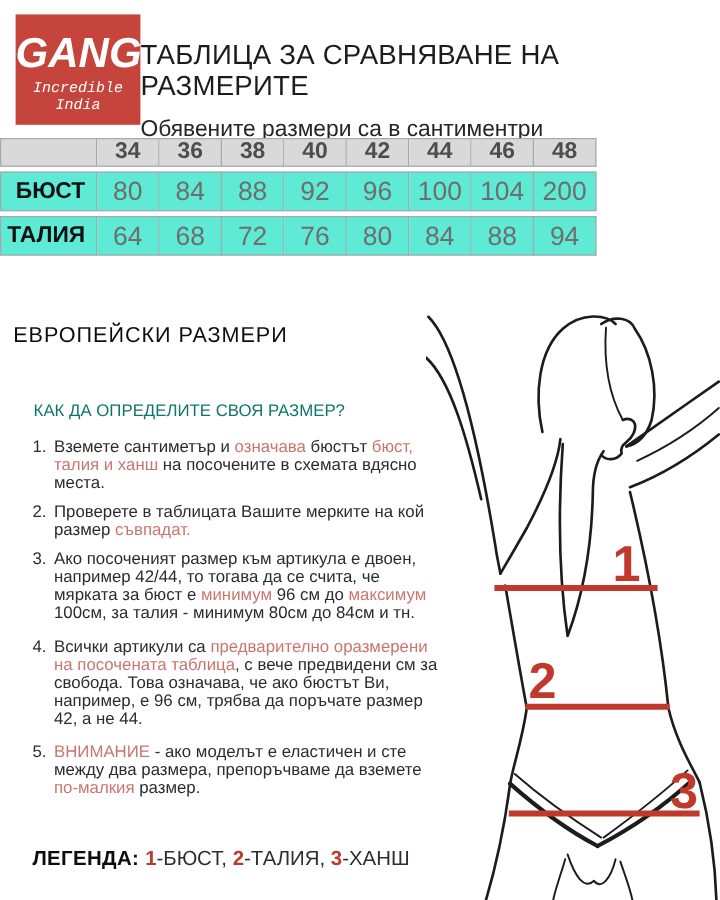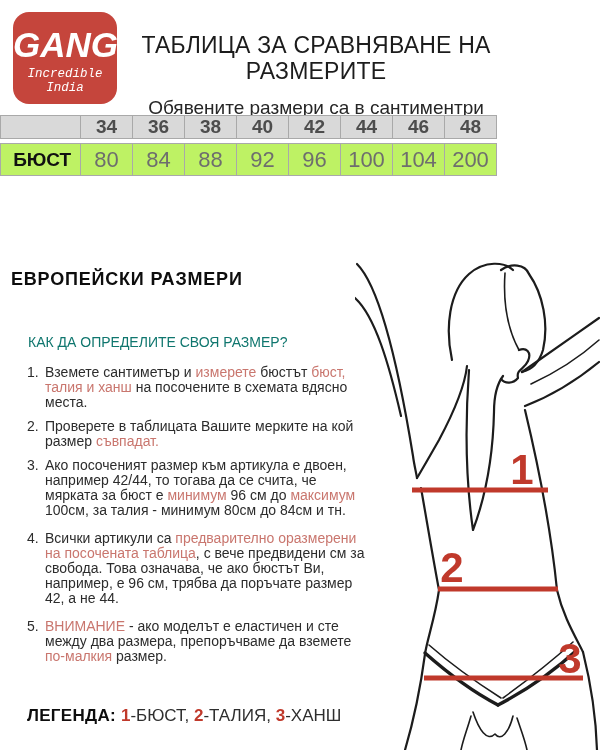--- a/index.html
+++ b/index.html
@@ -10,56 +10,56 @@
     --tbl-head-bg:#d9d9d9;
   }
   html,body{margin:0;padding:0;}
   body{
     width:600px;height:750px;position:relative;background:#ffffff;
     font-family:"Liberation Sans",sans-serif;color:#2e2e2e;overflow:hidden;
   }
   
   .logo{
     position:absolute;left:13px;top:12px;width:104px;height:92px;
-    background:var(--logo-red);color:#fff;text-align:center;box-sizing:border-box;border-radius:16px;
+    background:var(--logo-red);color:#fff;text-align:center;box-sizing:border-box;
   }
   .logo-name{
     font-style:italic;font-weight:bold;font-size:35px;letter-spacing:0px;
     margin-top:16px;line-height:34px;
   }
   .logo-tagline{
     font-family:Liberation Mono, monospace;font-style:italic;font-size:12.5px;margin-top:5px;
   }
-  .header-text{position:absolute;left:117px;top:32px;width:398px;text-align:center;}
+  .header-text{position:absolute;left:117px;top:32px;width:398px;}
   .header-title{font-size:23px;color:#1c1c1c;letter-spacing:0.2px;line-height:26px;}
   .header-subtitle{font-size:19px;color:#262626;margin-top:13px;}
   
   table.size-table{
     position:absolute;top:111px;left:0;
     border-collapse:separate;border-spacing:0 4px;table-layout:fixed;
   }
   .size-table td,.size-table th{
     border:1.5px solid var(--tbl-border);border-left:none;box-sizing:border-box;
     padding:0;
   }
   .size-table tr>*:first-child{border-left:1.5px solid var(--tbl-border);}
   .size-table col.lbl{width:81px;}
   .size-table col.val{width:52px;}
   .size-table thead th{
     background:var(--tbl-head-bg);color:#4d4d4d;font-size:19px;font-weight:bold;
     height:15px;text-align:center;
   }
-  .size-table tbody td{height:33px;background:#bef264;}
+  .size-table tbody td{height:33px;background:#5eead4;}
   .size-table td.row-label{
     font-weight:bold;color:#111;font-size:19px;text-align:right;padding-right:9px;
   }
   .size-table td.cell{color:#6e6e6e;font-size:22px;text-align:center;}
   
   .h-euro{
-    position:absolute;left:11px;top:269px;font-size:18px;font-weight:700;
+    position:absolute;left:11px;top:269px;font-size:18px;font-weight:400;
     letter-spacing:0.8px;color:#0d0d0d;
   }
   .h-howto{
     position:absolute;left:28px;top:334px;font-size:14px;font-weight:400;color:#0f766e;
   }
   
   ol.instructions{
     position:absolute;left:27px;top:365px;width:340px;margin:0;padding:0;
     list-style:none;font-size:14px;line-height:15px;color:#2c2c2c;
   }
@@ -123,30 +123,41 @@
         <td class="row-label">БЮСТ</td>
         <td class="cell">80</td>
         <td class="cell">84</td>
         <td class="cell">88</td>
         <td class="cell">92</td>
         <td class="cell">96</td>
         <td class="cell">100</td>
         <td class="cell">104</td>
         <td class="cell">200</td>
       </tr>
+      <tr>
+        <td class="row-label">ТАЛИЯ</td>
+        <td class="cell">64</td>
+        <td class="cell">68</td>
+        <td class="cell">72</td>
+        <td class="cell">76</td>
+        <td class="cell">80</td>
+        <td class="cell">84</td>
+        <td class="cell">88</td>
+        <td class="cell">94</td>
+      </tr>
     </tbody>
 </table>
 
 <div class="h-euro">ЕВРОПЕЙСКИ РАЗМЕРИ</div>
 <div class="h-howto">КАК ДА ОПРЕДЕЛИТЕ СВОЯ РАЗМЕР?</div>
 
 <ol class="instructions" id="instructions">
     <li>
       <span class="num">1.</span>
-      <span class="body"><span>Вземете сантиметър и </span><span class="red">измерете</span><span> бюстът </span><span class="red">бюст, талия и ханш</span><span> на посочените в схемата вдясно места.</span></span>
+      <span class="body"><span>Вземете сантиметър и </span><span class="red">означава</span><span> бюстът </span><span class="red">бюст, талия и ханш</span><span> на посочените в схемата вдясно места.</span></span>
     </li>
     <li>
       <span class="num">2.</span>
       <span class="body"><span>Проверете в таблицата Вашите мерките на кой размер </span><span class="red">съвпадат.</span></span>
     </li>
     <li>
       <span class="num">3.</span>
       <span class="body"><span>Ако посоченият размер към артикула е двоен, например 42/44, то тогава да се счита, че мярката за бюст е </span><span class="red">минимум</span><span> 96 см до </span><span class="red">максимум</span><span> 100см, за талия - минимум 80см до 84см и тн.</span></span>
     </li>
     <li>

